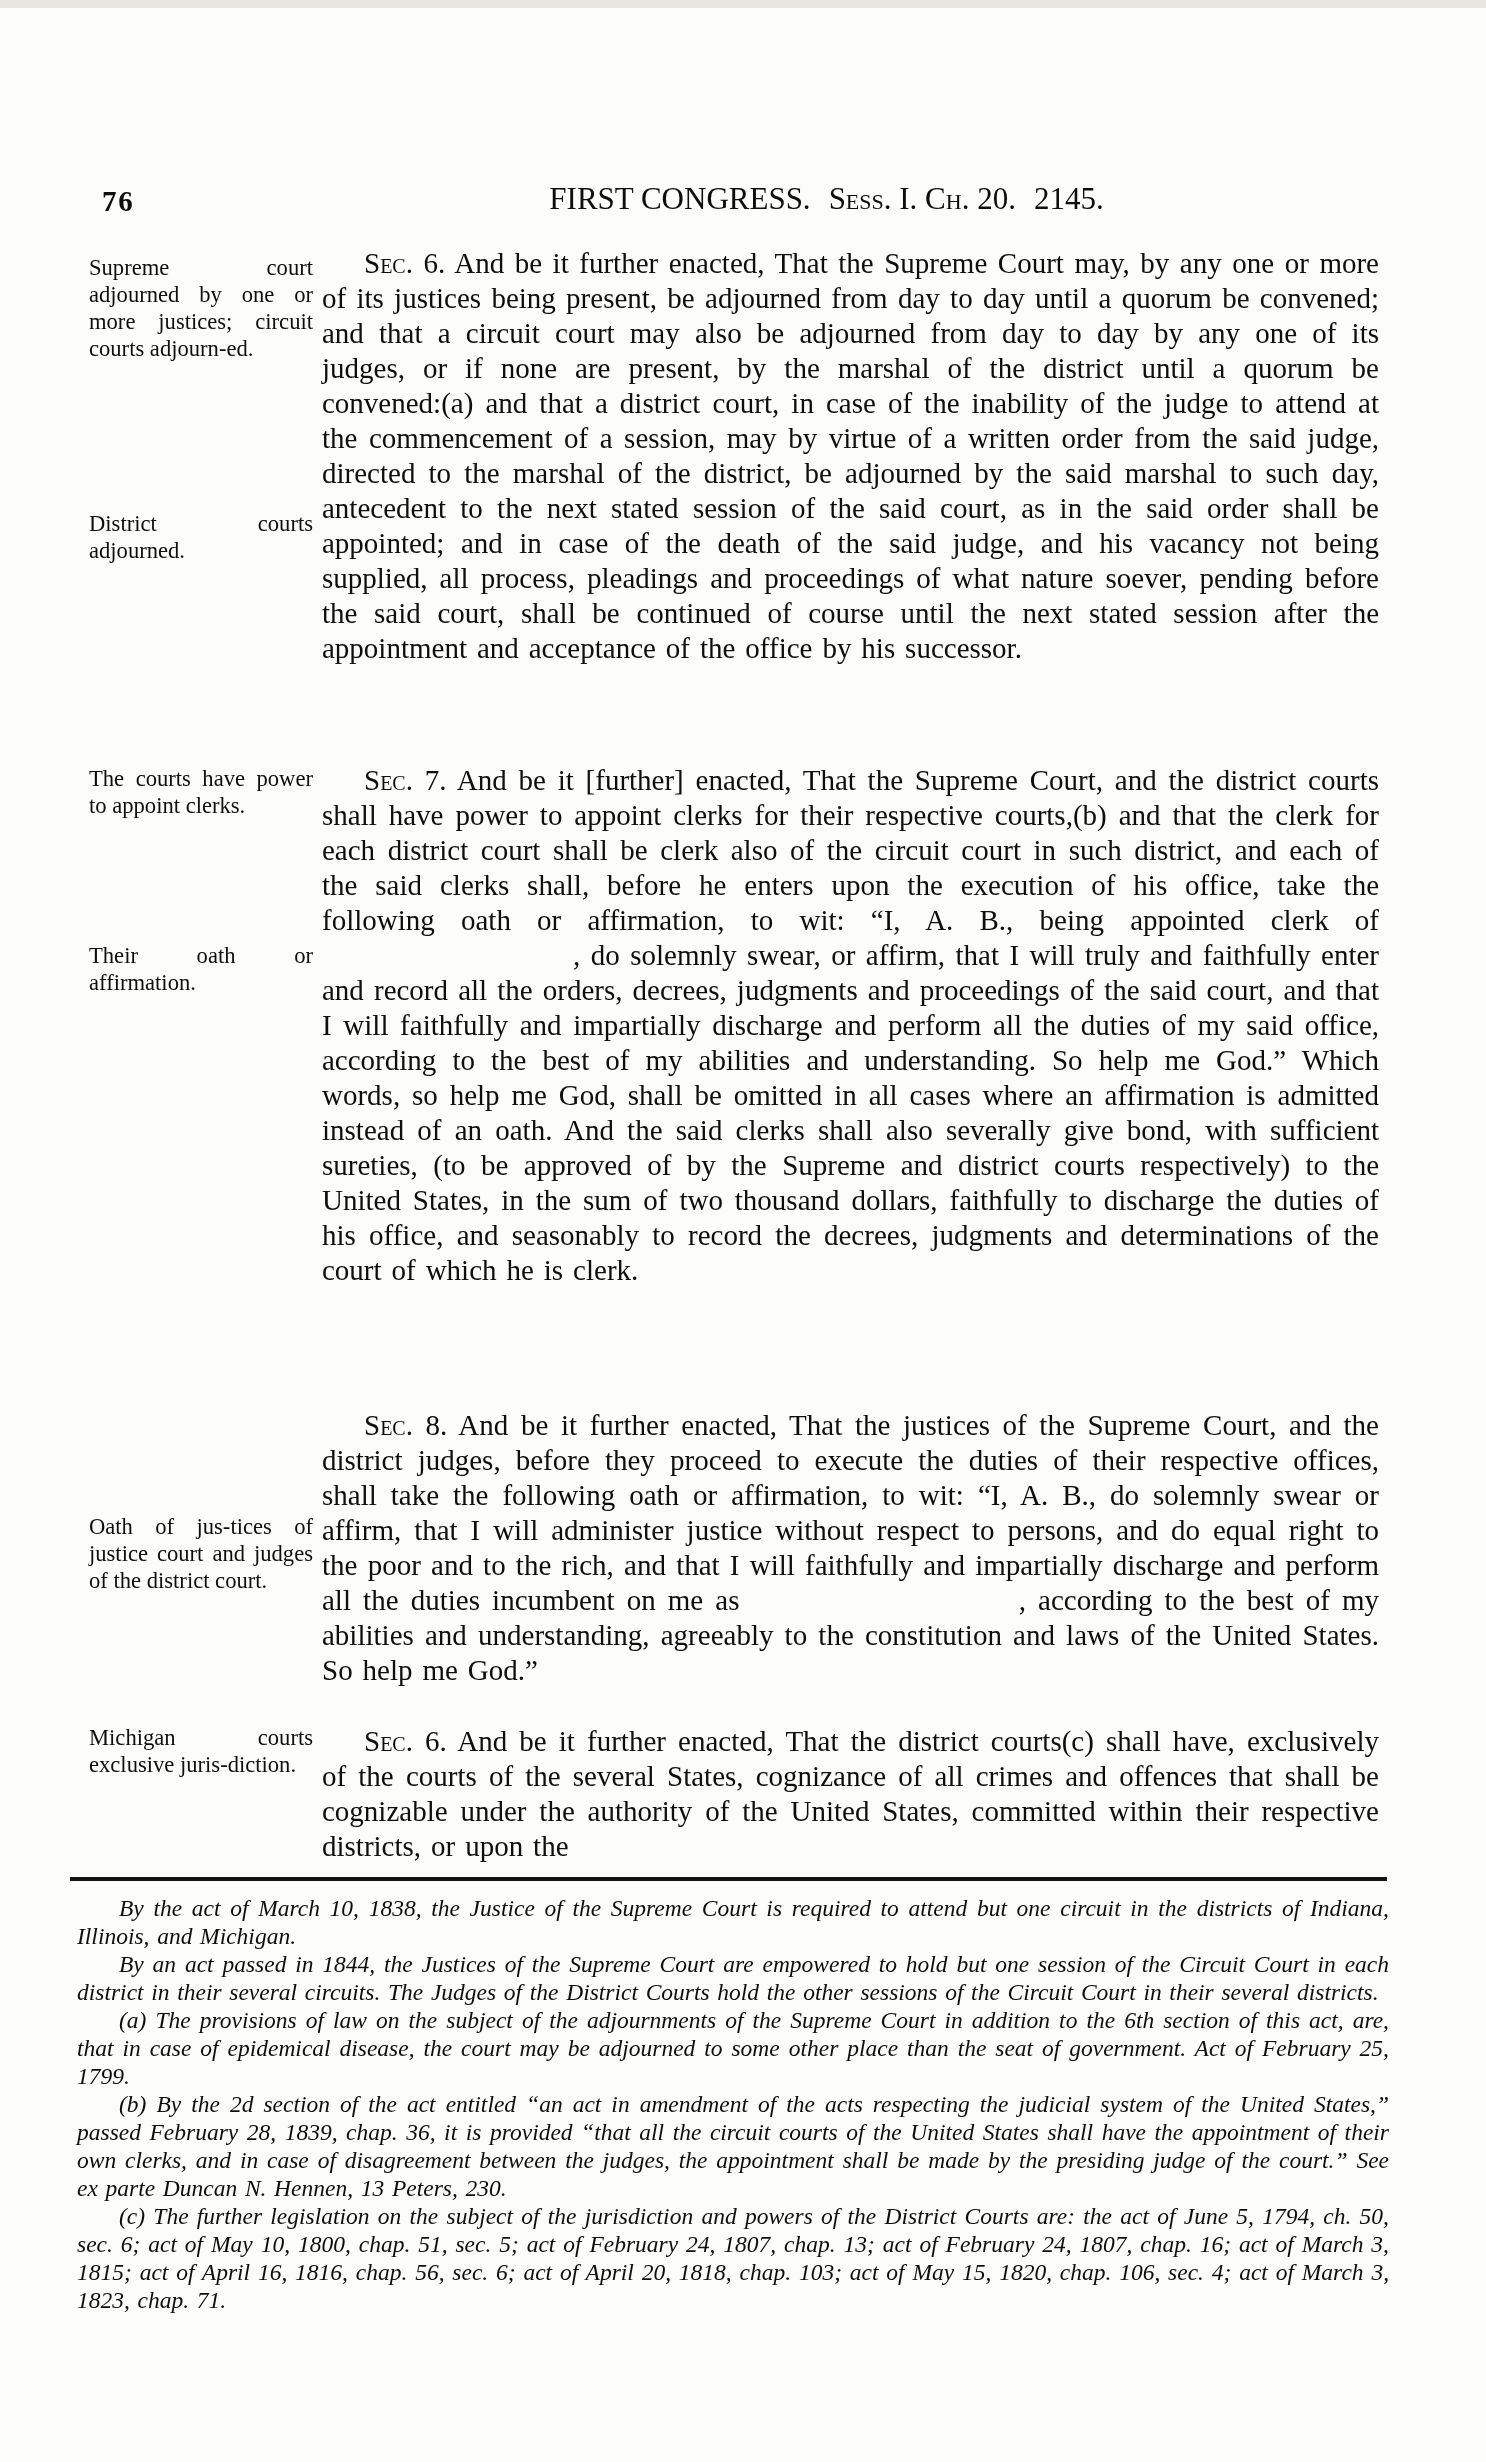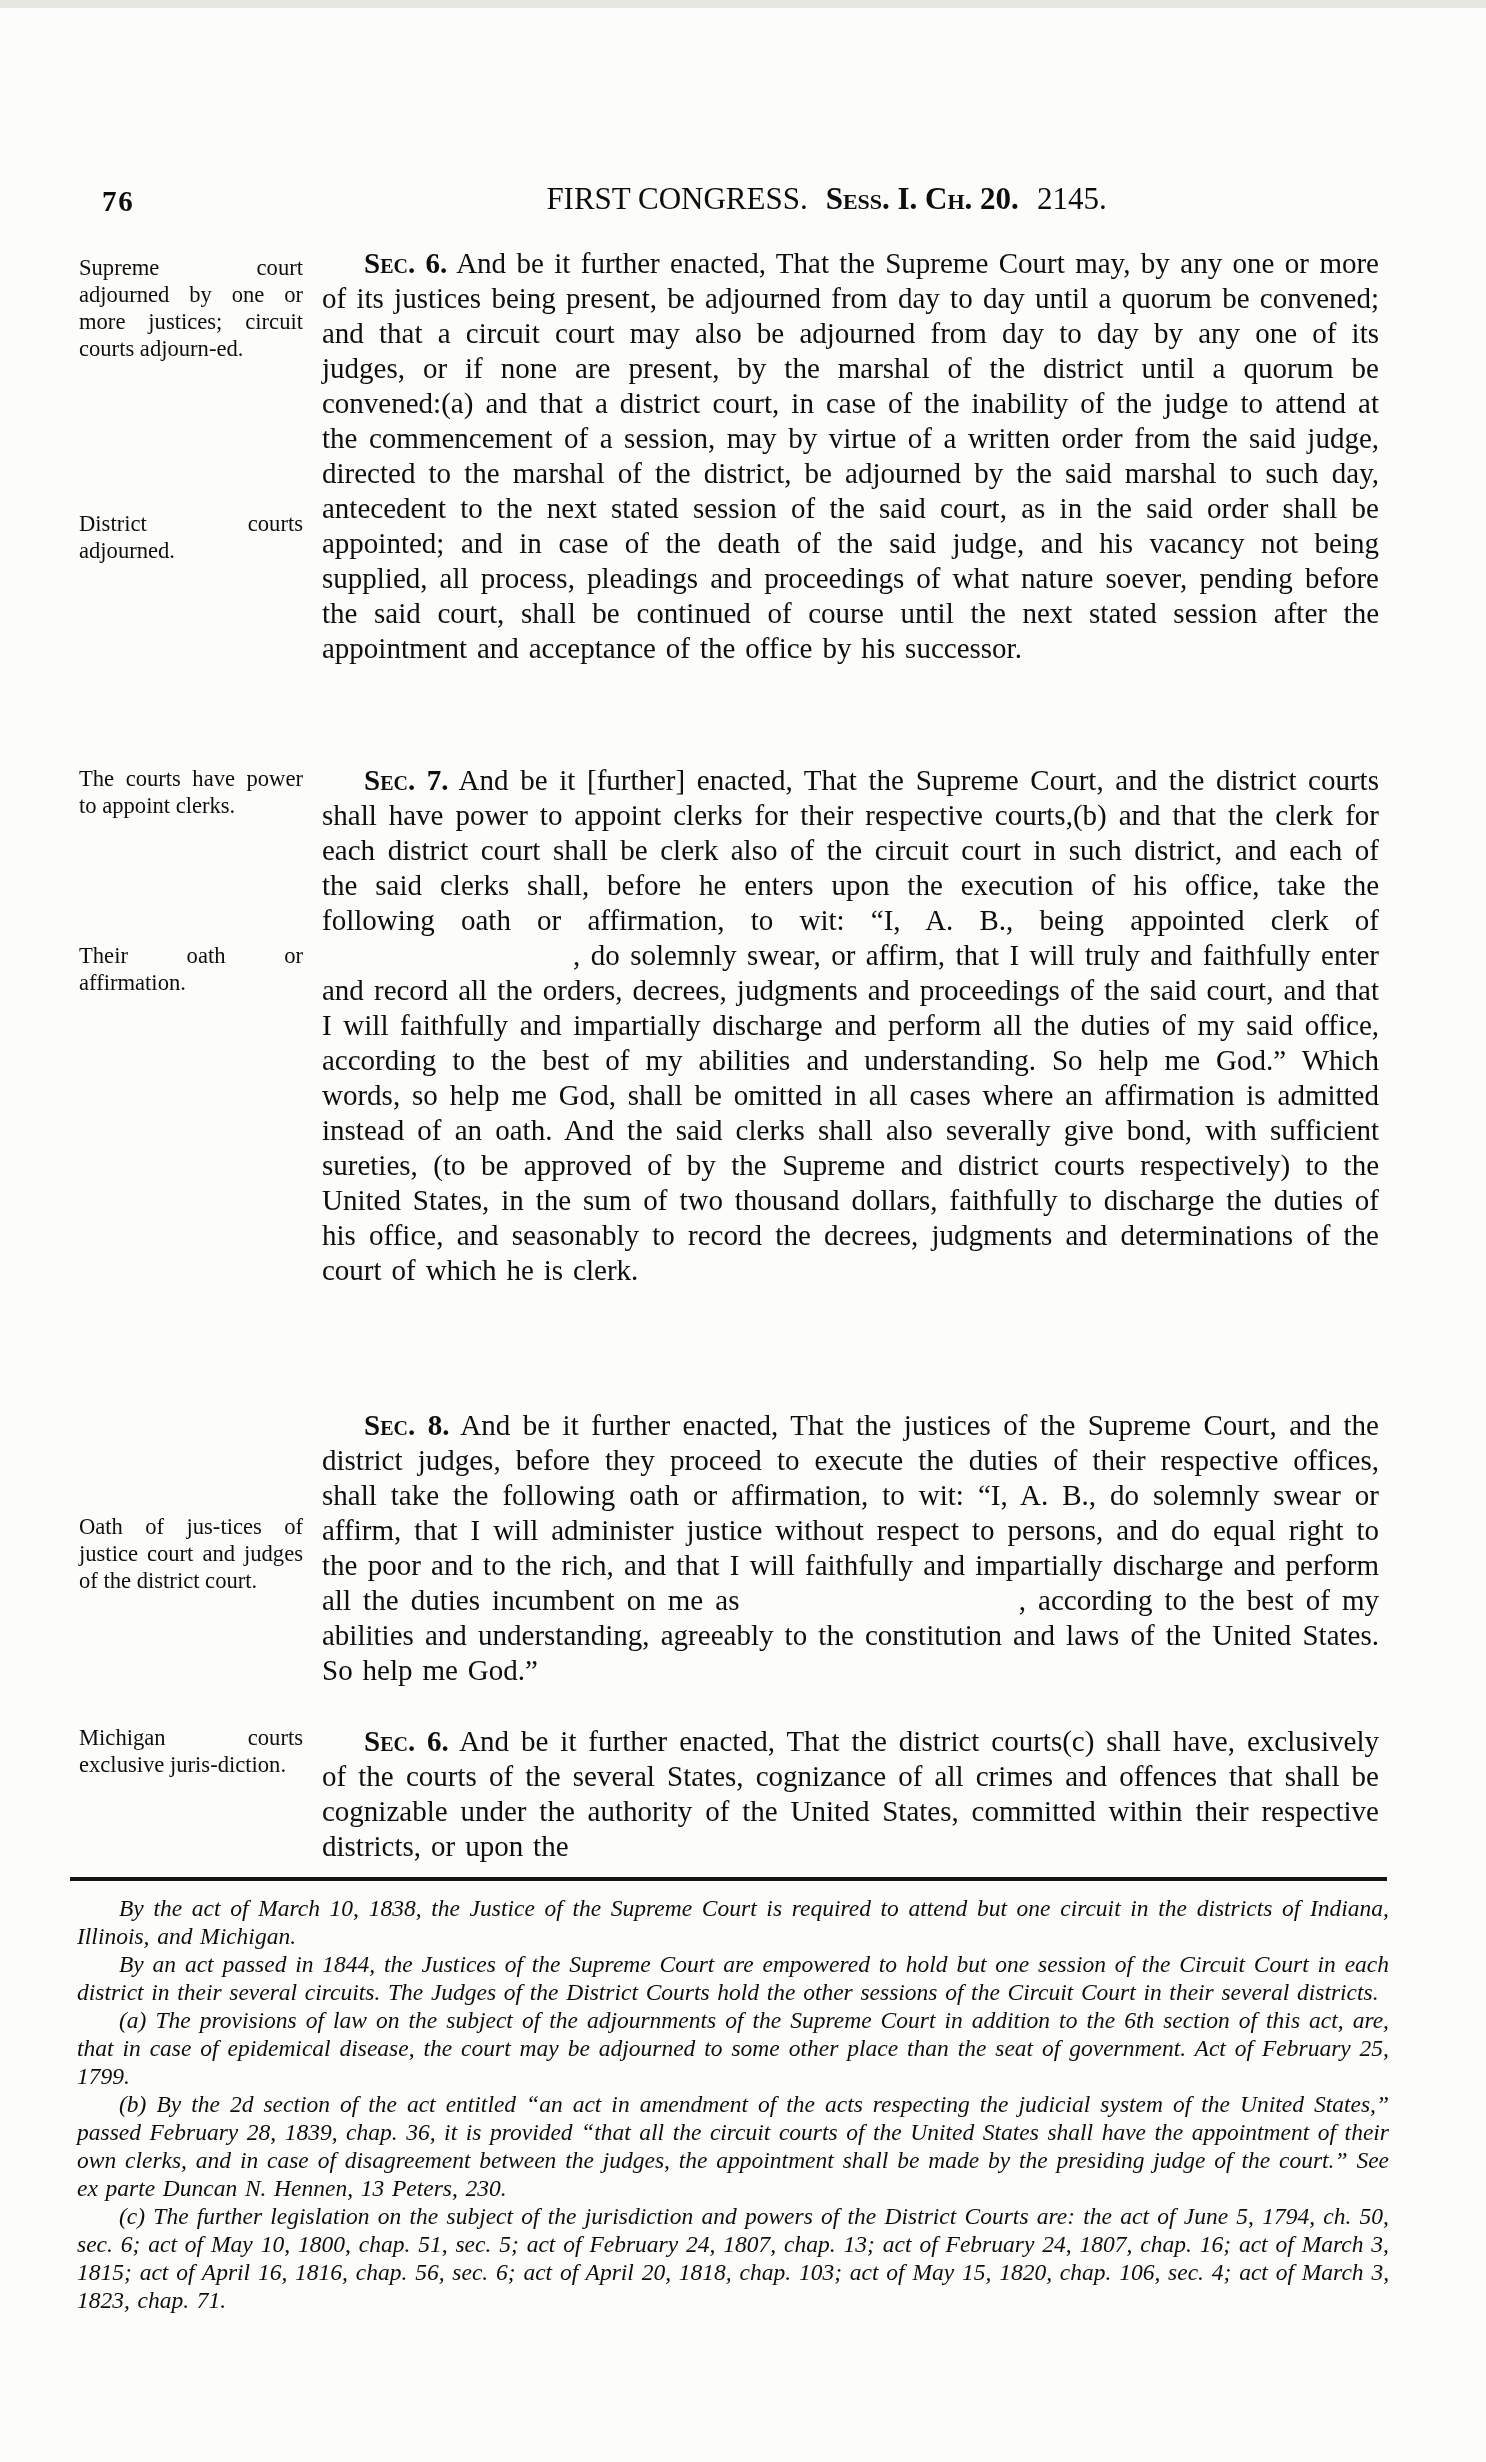--- a/index.html
+++ b/index.html
@@ -15,25 +15,25 @@
   }
   .pageno{
     position:absolute;left:102px;top:177px;
     font-size:29px;font-weight:bold;letter-spacing:1.8px;
   }
   .runhead{
     position:absolute;left:271px;top:173px;width:1111px;
     font-size:31px;text-align:center;white-space:nowrap;
   }
   .runhead .part{margin:0 9px;}
-  .sc{font-variant:small-caps;font-weight:bold;}
+  .sc{font-variant:small-caps;}
   .it{}
   
   .mn{
-    position:absolute;left:79px;width:224px;
+    position:absolute;left:89px;width:224px;
     font-size:22.6px;line-height:27px;
     text-align:justify;
   }
   .mn1{top:246px}
   .mn2{top:502px}
   .mn3{top:757px}
   .mn4{top:934px}
   .mn5{top:1505px}
   .mn6{top:1716px}
   

